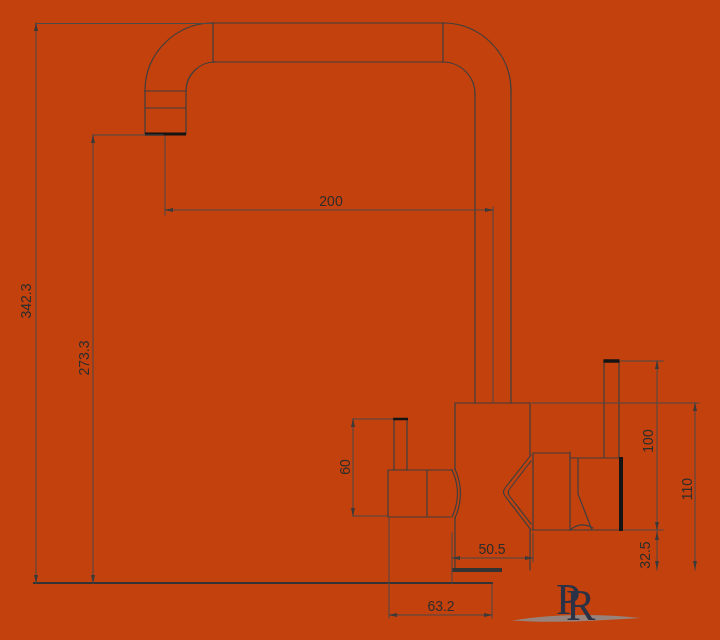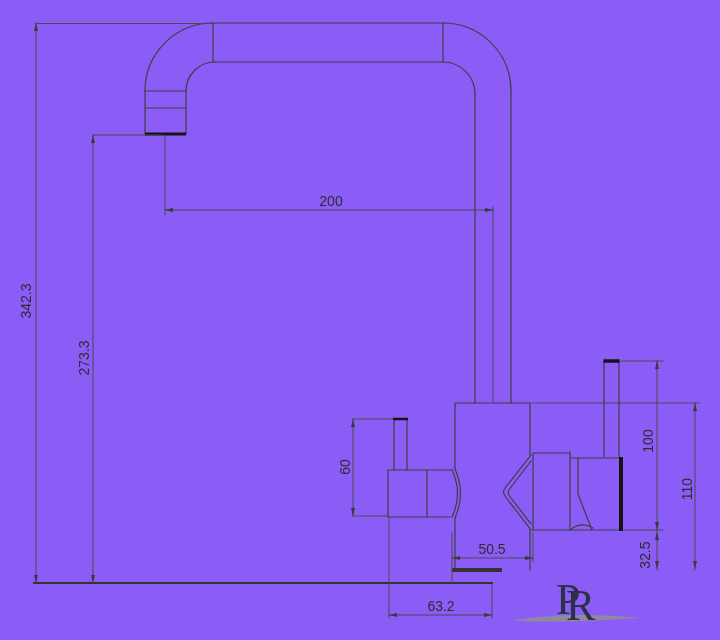--- a/index.html
+++ b/index.html
@@ -1,16 +1,16 @@
 <!DOCTYPE html>
 <html><head>
 <meta charset="utf-8">
 <style>
   html,body{margin:0;padding:0;background:#ffffff;}
-  .canvas{position:relative;width:720px;height:640px;background:#8b5cf6;overflow:hidden;
+  .canvas{position:relative;width:720px;height:640px;background:#c2410c;overflow:hidden;
           font-family:"Liberation Sans",sans-serif;text-decoration:underline;}
   svg{position:absolute;inset:0;}
   .dim-text{font-family:"Liberation Sans",sans-serif;font-size:14px;fill:#2d2d2d;}
   .logo-text{font-family:"Liberation Serif",serif;}
 </style>
 </head>
 <body>
 
 <div class="canvas">
 <svg width="720" height="640" viewBox="0 0 720 640">

